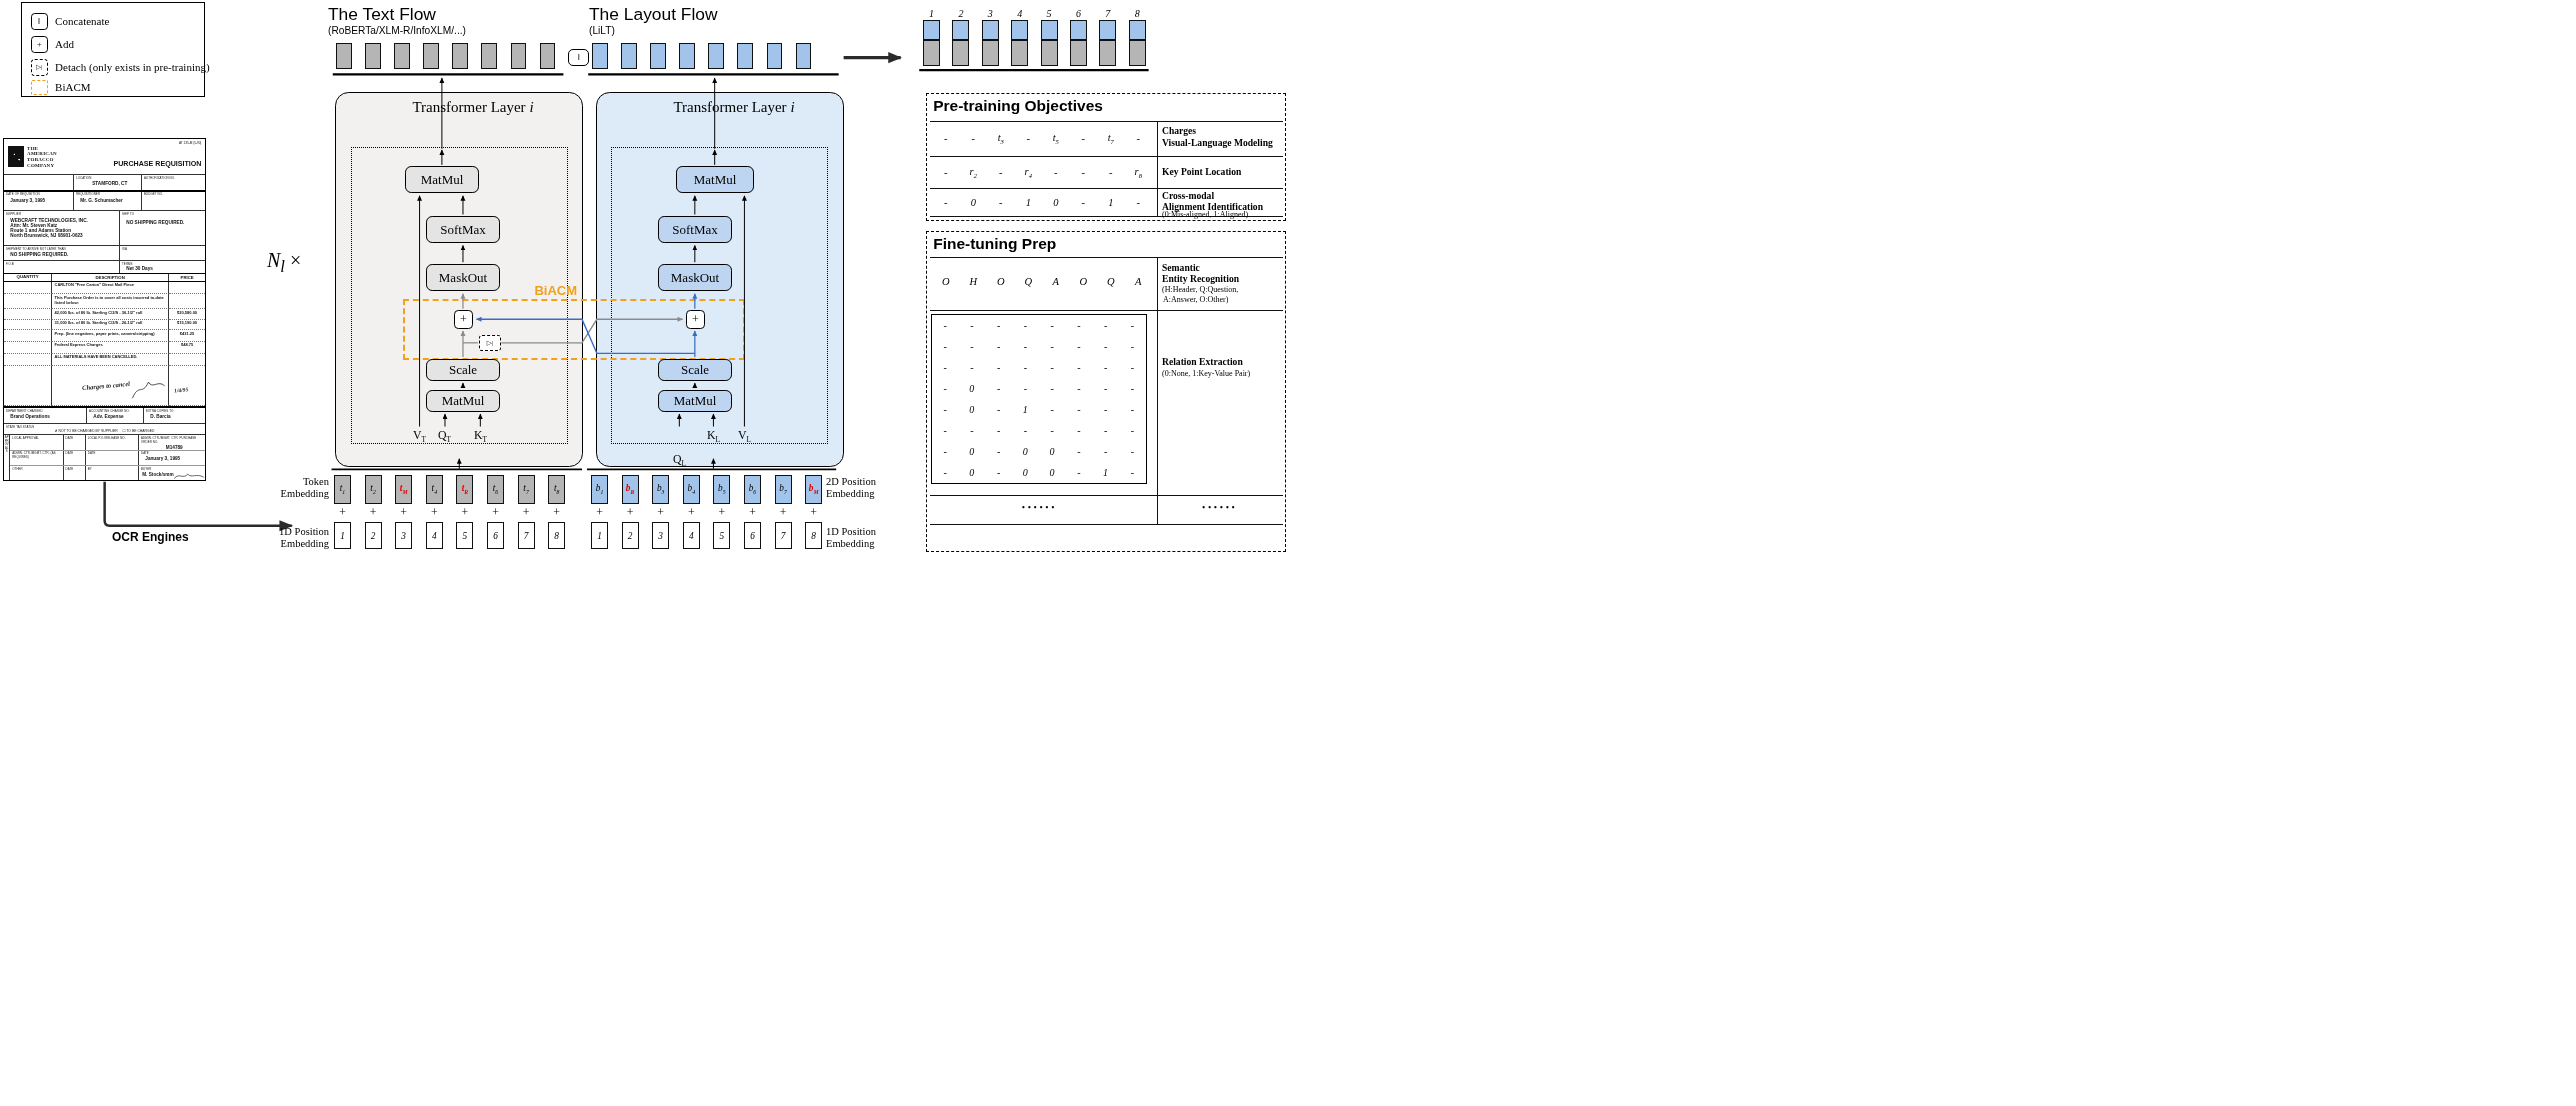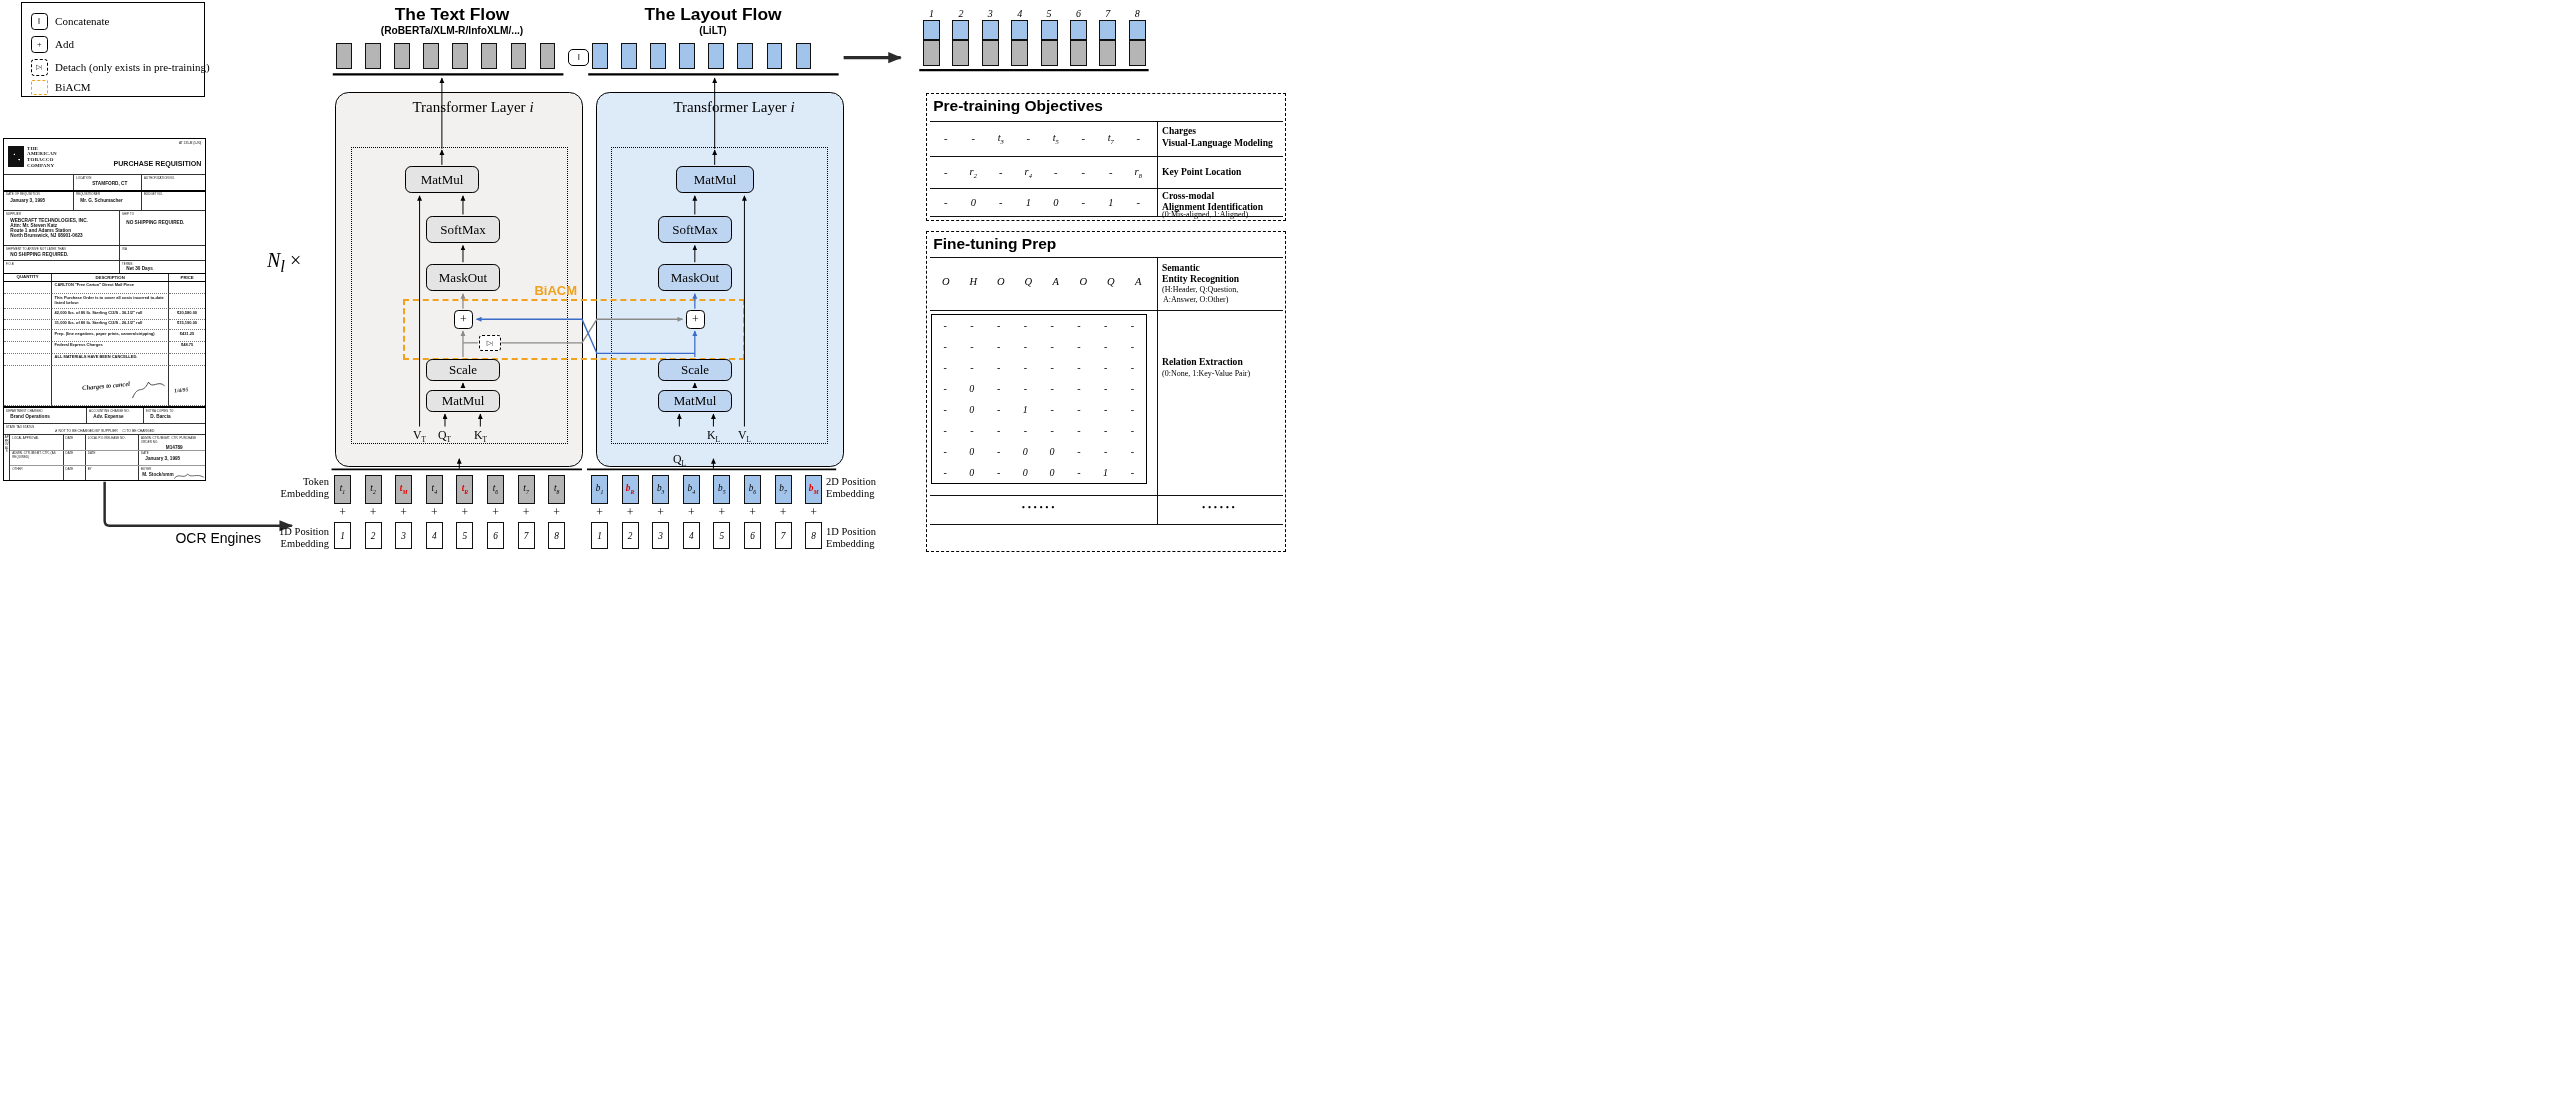--- a/index.html
+++ b/index.html
@@ -9,21 +9,21 @@
   .ser{font-family:"Liberation Serif",serif}
   .sans{font-family:"Liberation Sans",sans-serif}
   
   .legend{left:21px;top:1.9px;width:184px;height:95px;border:1.9px solid #000;background:#fff;z-index:6}
   .lg-item{position:absolute;left:8.7px;display:flex;align-items:center;gap:7.4px}
   .lg-sym{width:17px;height:17px;border:1.2px solid #000;border-radius:3.7px;display:flex;align-items:center;justify-content:center;font-size:8px;font-family:"Liberation Serif",serif;background:#fff;flex:0 0 auto}
   .lg-sym.dashed{border-style:dashed}
   .lg-sym.orange{border:1.9px dashed #F0A11D;height:15px;border-radius:1.2px}
   .lg-lab{font-size:11px;white-space:nowrap}
   
-  .hd{font-weight:bold;text-align:center;z-index:6}
+  .hd{font-weight:normal;z-index:6}
   .hd1{font-size:17.4px}
   .hd2{font-size:10.2px}
   
   .orow{display:flex;gap:13.6px;z-index:6}
   .obox{width:15.5px;height:26px;border:1.2px solid #111}
   .obox.gray{background:#b5b5b5}
   .obox.blue{background:#a2c3ea}
   .concat{left:568px;top:49px;width:21px;height:17.4px;border:1.2px solid #000;border-radius:5px;background:#fff;display:flex;align-items:center;justify-content:center;font-size:8px;z-index:6}
   .stack{left:923px;top:8px;display:flex;gap:12.4px;z-index:6}
   .scol{width:17px;display:flex;flex-direction:column;align-items:center}
@@ -67,21 +67,21 @@
   .vdiv{position:absolute;width:1.2px;background:#111}
   .cells{position:absolute;display:flex;align-items:center}
   .cell{flex:1;text-align:center;font-style:italic;font-size:10.5px}
   .plab{position:absolute;font-weight:bold;font-size:9.6px;white-space:nowrap}
   .pnote{position:absolute;font-size:8px;white-space:nowrap}
   .rebox{position:absolute;left:3.7px;top:82px;width:216px;height:170px;border:1.6px solid #000;display:flex;flex-direction:column}
   .re-row{flex:1;display:flex;align-items:center}
   .re-row .cell{font-size:10px}
   .dots{position:absolute;font-size:8px;letter-spacing:3.1px;text-align:center;font-weight:bold}
   
-  .ocr{left:112px;top:530px;width:149px;text-align:right;font-family:"Liberation Sans",sans-serif;font-weight:normal;font-size:14px;z-index:6}
+  .ocr{left:112px;top:530px;width:149px;text-align:left;font-family:"Liberation Sans",sans-serif;font-weight:bold;font-size:12px;z-index:6}
   
   .doc{left:3.1px;top:138px;width:203px;height:343px;border:1.6px solid #000;background:#fff;font-family:"Liberation Sans",sans-serif;color:#111;z-index:6;font-size:3.7px;overflow:hidden}
   .d-formno{position:absolute;right:3.7px;top:1.9px;font-size:3.1px}
   .d-logo{position:absolute;left:4.3px;top:7.4px;width:16px;height:21px;background:#111;background-image:radial-gradient(circle at 40% 40%,#fff 0.6px,transparent 1px),radial-gradient(circle at 70% 65%,#fff 0.6px,transparent 1px)}
   .d-comp{position:absolute;left:23px;top:6.8px;font-family:"Liberation Serif",serif;font-weight:bold;font-size:5px;line-height:5.6px;letter-spacing:0.2px}
   .d-title{position:absolute;right:3.7px;top:21px;font-weight:bold;font-size:7.1px}
   .d-body{position:absolute;left:0;top:35px;right:0}
   .d-row{display:flex;border-top:0.6px solid #333;align-items:stretch}
   .d-cell{padding:0.6px 1.9px;overflow:hidden}
   .d-cell+.d-cell{border-left:0.6px solid #333}

